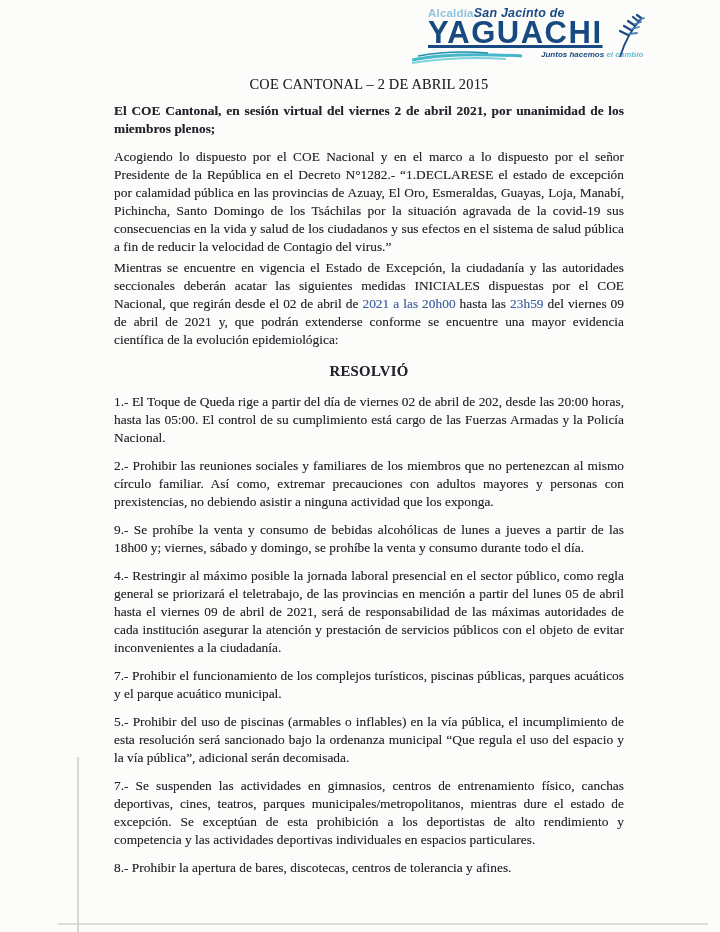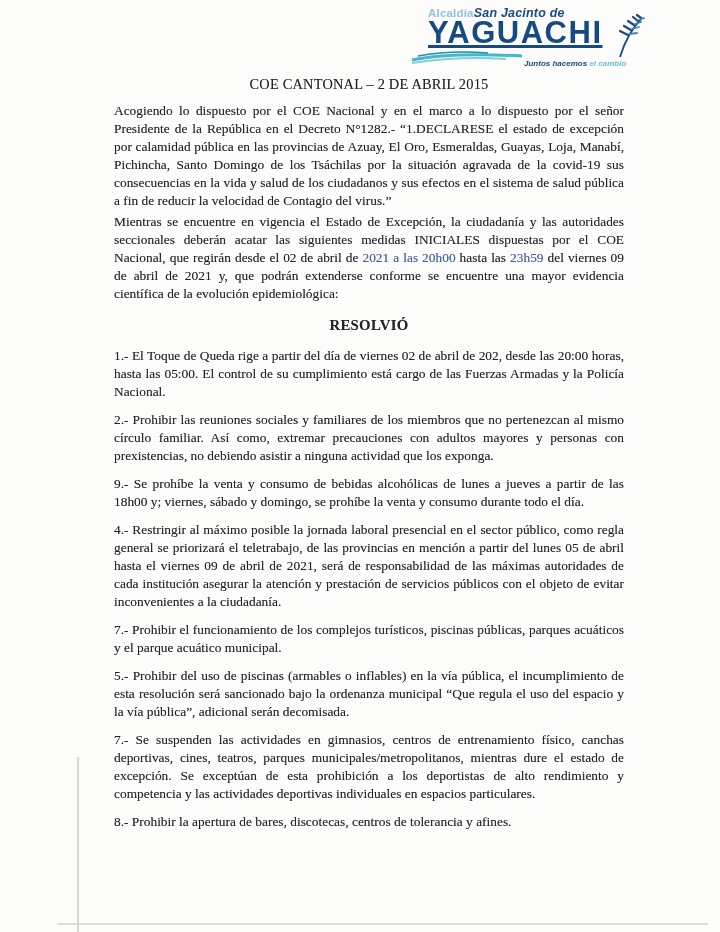--- a/index.html
+++ b/index.html
@@ -18,21 +18,21 @@
   .sanjacinto{
     font-family:"Liberation Sans",sans-serif;font-size:12.5px;font-weight:700;
     font-style:italic;color:#1c4c85;letter-spacing:.2px;
   }
   .logo-main{position:relative;line-height:28px;margin-top:-1px;}
   .yaguachi{
     font-family:"Liberation Sans",sans-serif;font-size:31px;font-weight:700;
     color:#174a80;letter-spacing:1.5px;text-decoration:underline;
   }
   .wheat{position:absolute;left:178px;top:-6px;}
-  .logo-bottom{display:flex;align-items:flex-end;gap:0;margin-left:-16px;margin-top:-2px;}
+  .logo-bottom{display:flex;align-items:flex-start;gap:17px;margin-left:-16px;margin-top:-2px;}
   .slogan{font-family:"Liberation Sans",sans-serif;font-size:8px;font-weight:700;font-style:italic;white-space:nowrap;}
   .slogan .dark{color:#174a80;}
   .slogan .light{color:#6cbcd8;}
   
   .content{
     position:absolute;top:76px;left:114px;width:510px;
     font-size:13.4px;line-height:18px;color:#23242b;text-align:justify;
     text-shadow:0 0 .4px rgba(20,20,40,.35);
   }
   .title-block{text-align:center;font-size:14.4px;line-height:17px;margin-bottom:9px;letter-spacing:.2px;}
@@ -81,20 +81,21 @@
       </span>
     </div>
   </div>
 
   <div class="content">
 
     <div class="title-block">
       <div>COE CANTONAL – 2 DE ABRIL 2015</div>
     </div>
 
+    <p class="para bold">El COE Cantonal, en sesión virtual del viernes 2 de abril 2021, por unanimidad de los miembros plenos;</p>
 
     <p class="para tight">Acogiendo lo dispuesto por el COE Nacional y en el marco a lo dispuesto por el señor Presidente de la República en el Decreto N°1282.- “1.DECLARESE el estado de excepción por calamidad pública en las provincias de Azuay, El Oro, Esmeraldas, Guayas, Loja, Manabí, Pichincha, Santo Domingo de los Tsáchilas por la situación agravada de la covid-19 sus consecuencias en la vida y salud de los ciudadanos y sus efectos en el sistema de salud pública a fin de reducir la velocidad de Contagio del virus.”</p>
 
     <p class="para tight"><span>Mientras se encuentre en vigencia el Estado de Excepción, la ciudadanía y las autoridades seccionales deberán acatar las siguientes medidas INICIALES dispuestas por el COE Nacional, que regirán desde el 02 de abril de </span><span class="blue-token">2021 a las 20h00</span><span> hasta las </span><span class="blue-token">23h59</span><span> del viernes 09 de abril de 2021 y, que podrán extenderse conforme se encuentre una mayor evidencia científica de la evolución epidemiológica:</span></p>
 
     <div class="resolvio">RESOLVIÓ</div>
 
     <p class="item">1.- El Toque de Queda rige a partir del día de viernes 02 de abril de 202, desde las 20:00 horas, hasta las 05:00. El control de su cumplimiento está cargo de las Fuerzas Armadas y la Policía Nacional.</p>
     <p class="item">2.- Prohibir las reuniones sociales y familiares de los miembros que no pertenezcan al mismo círculo familiar. Así como, extremar precauciones con adultos mayores y personas con prexistencias, no debiendo asistir a ninguna actividad que los exponga.</p>
     <p class="item">9.- Se prohíbe la venta y consumo de bebidas alcohólicas de lunes a jueves a partir de las 18h00 y; viernes, sábado y domingo, se prohíbe la venta y consumo durante todo el día.</p>

